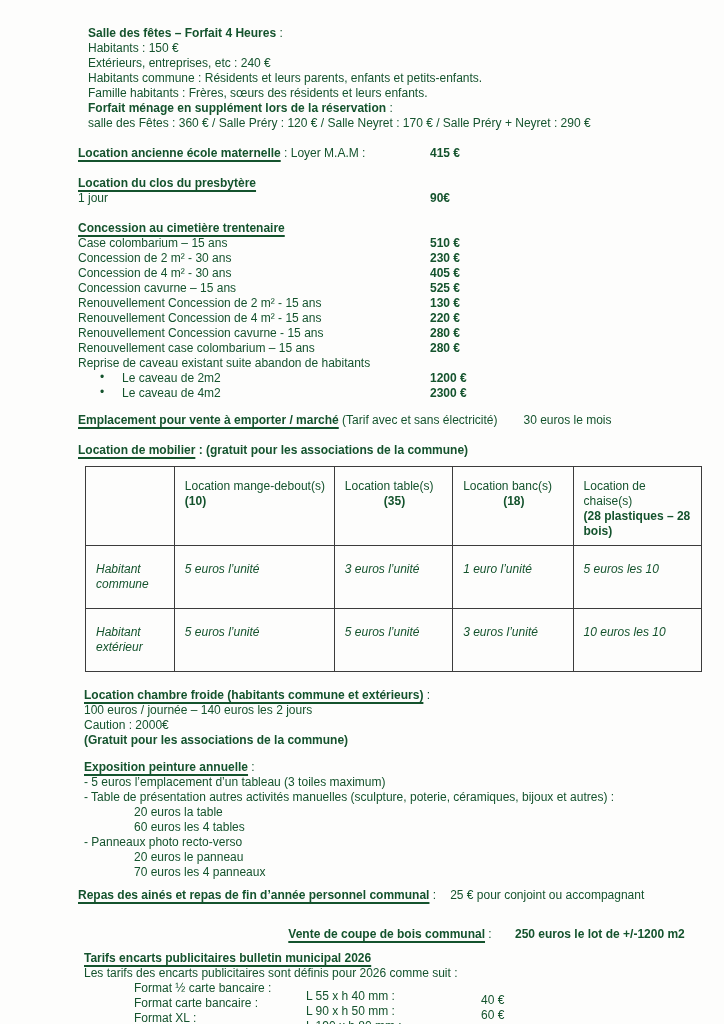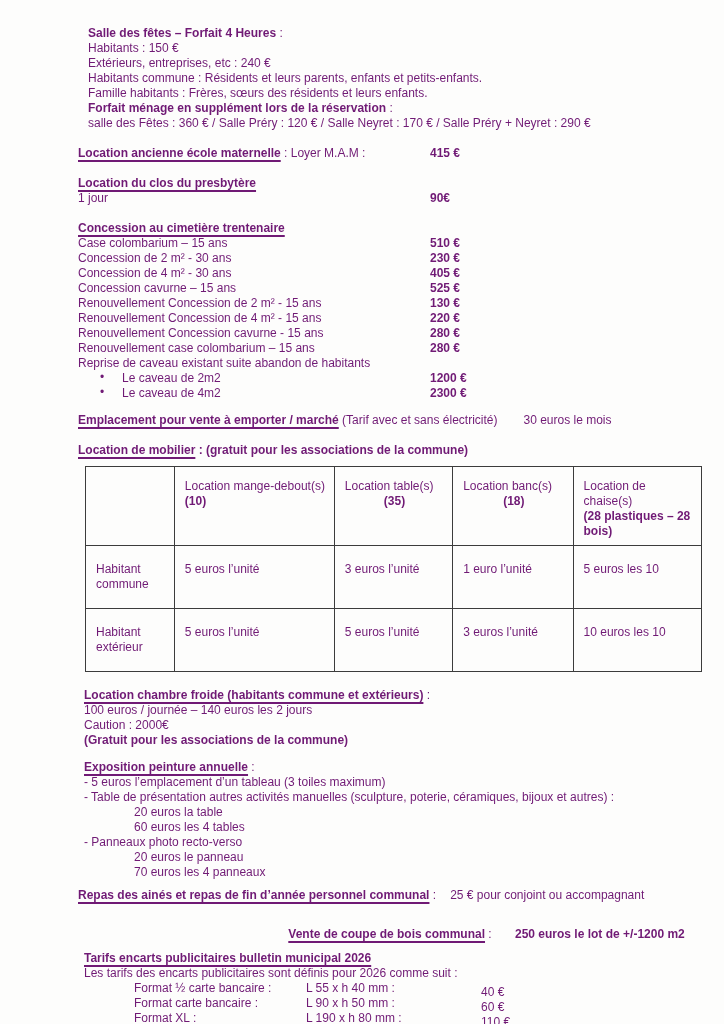--- a/index.html
+++ b/index.html
@@ -1,17 +1,17 @@
 <!DOCTYPE html>
 <html lang="fr"><head>
 <meta charset="utf-8">
 <style>
   html,body{margin:0;padding:0;background:#d9d9d9;}
   .page{
-    width:724px;height:1024px;margin:0 auto;background:#fdfdfc;color:#701a75;
+    width:724px;height:1024px;margin:0 auto;background:#fdfdfc;color:#14532d;
     font-family:"Liberation Sans","DejaVu Sans",sans-serif;
     font-size:12px;line-height:15px;box-sizing:border-box;
     padding:26px 22px 0 78px;position:relative;overflow:hidden;
   }
   .b{font-weight:bold;}
   .hd{font-weight:bold;text-decoration:underline;text-decoration-thickness:1.5px;text-underline-offset:2.5px;}
   .blk{margin:0 0 15px 0;}
   .indent10{margin-left:10px;}
   .indent6{margin-left:6px;}
   .row{position:relative;}
@@ -22,28 +22,28 @@
   .gap-inline-sm{display:inline-block;width:14px;}
   
   table.furn{border-collapse:collapse;margin:0 0 16px 7px;table-layout:fixed;}
   table.furn td{border:1.4px solid #3c3c3c;vertical-align:top;padding:12px 8px 6px 10px;}
   table.furn td.c0{width:70px;}
   table.furn td.c1{width:142px;}
   table.furn td.c2{width:100px;}
   table.furn td.c3{width:102px;}
   table.furn td.c4{width:110px;}
   table.furn tr.hrow td{height:38px;}
-  table.furn tr.drow td{height:40px;padding-top:16px;}
+  table.furn tr.drow td{height:40px;padding-top:16px;font-style:italic;}
   .hc{text-align:center;}
   
   .xind{padding-left:50px;}
   
   .erow{position:relative;padding-left:50px;}
-  .edims{position:absolute;left:222px;top:0;white-space:nowrap;text-align:right;}
-  .eprice{position:absolute;left:397px;top:4px;white-space:nowrap;}
+  .edims{position:absolute;left:222px;top:8px;white-space:nowrap;text-align:right;}
+  .eprice{position:absolute;left:397px;top:12px;white-space:nowrap;}
   .mb12{margin-bottom:12px;}
   .mb8{margin-bottom:8px;}
   .mb16{margin-bottom:24px;}
   .mb9{margin-bottom:9px;text-align:center;}
 </style>
 </head>
 <body>
 
 <div class="page">
 

